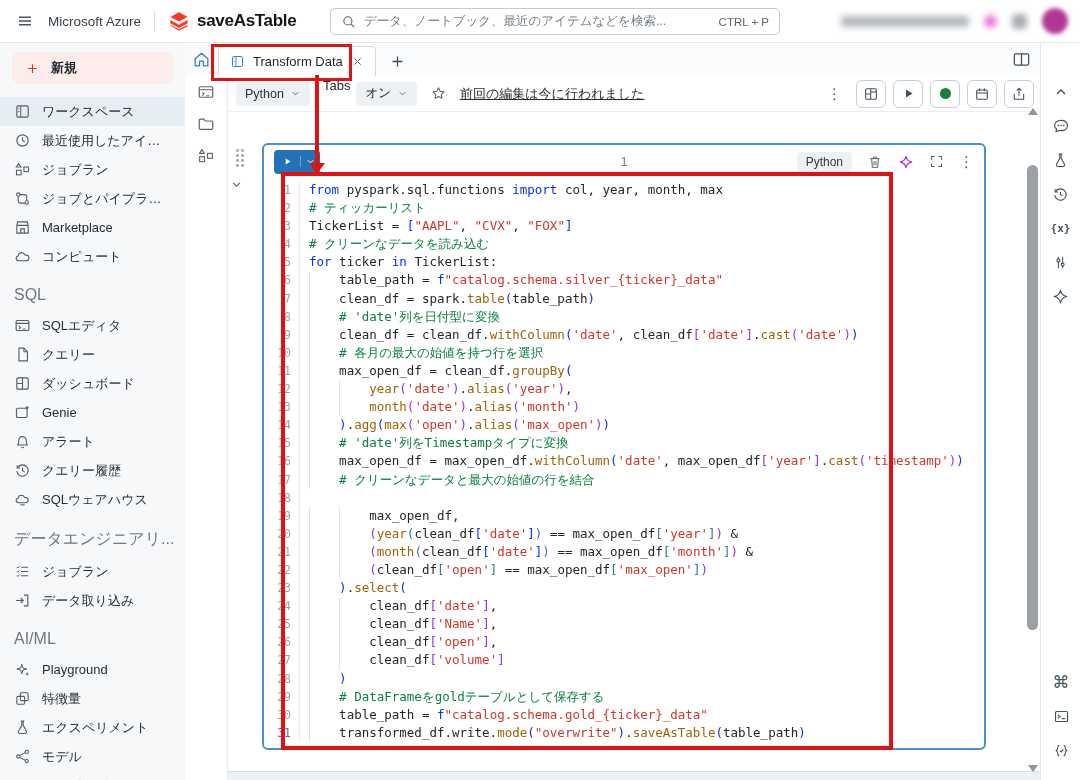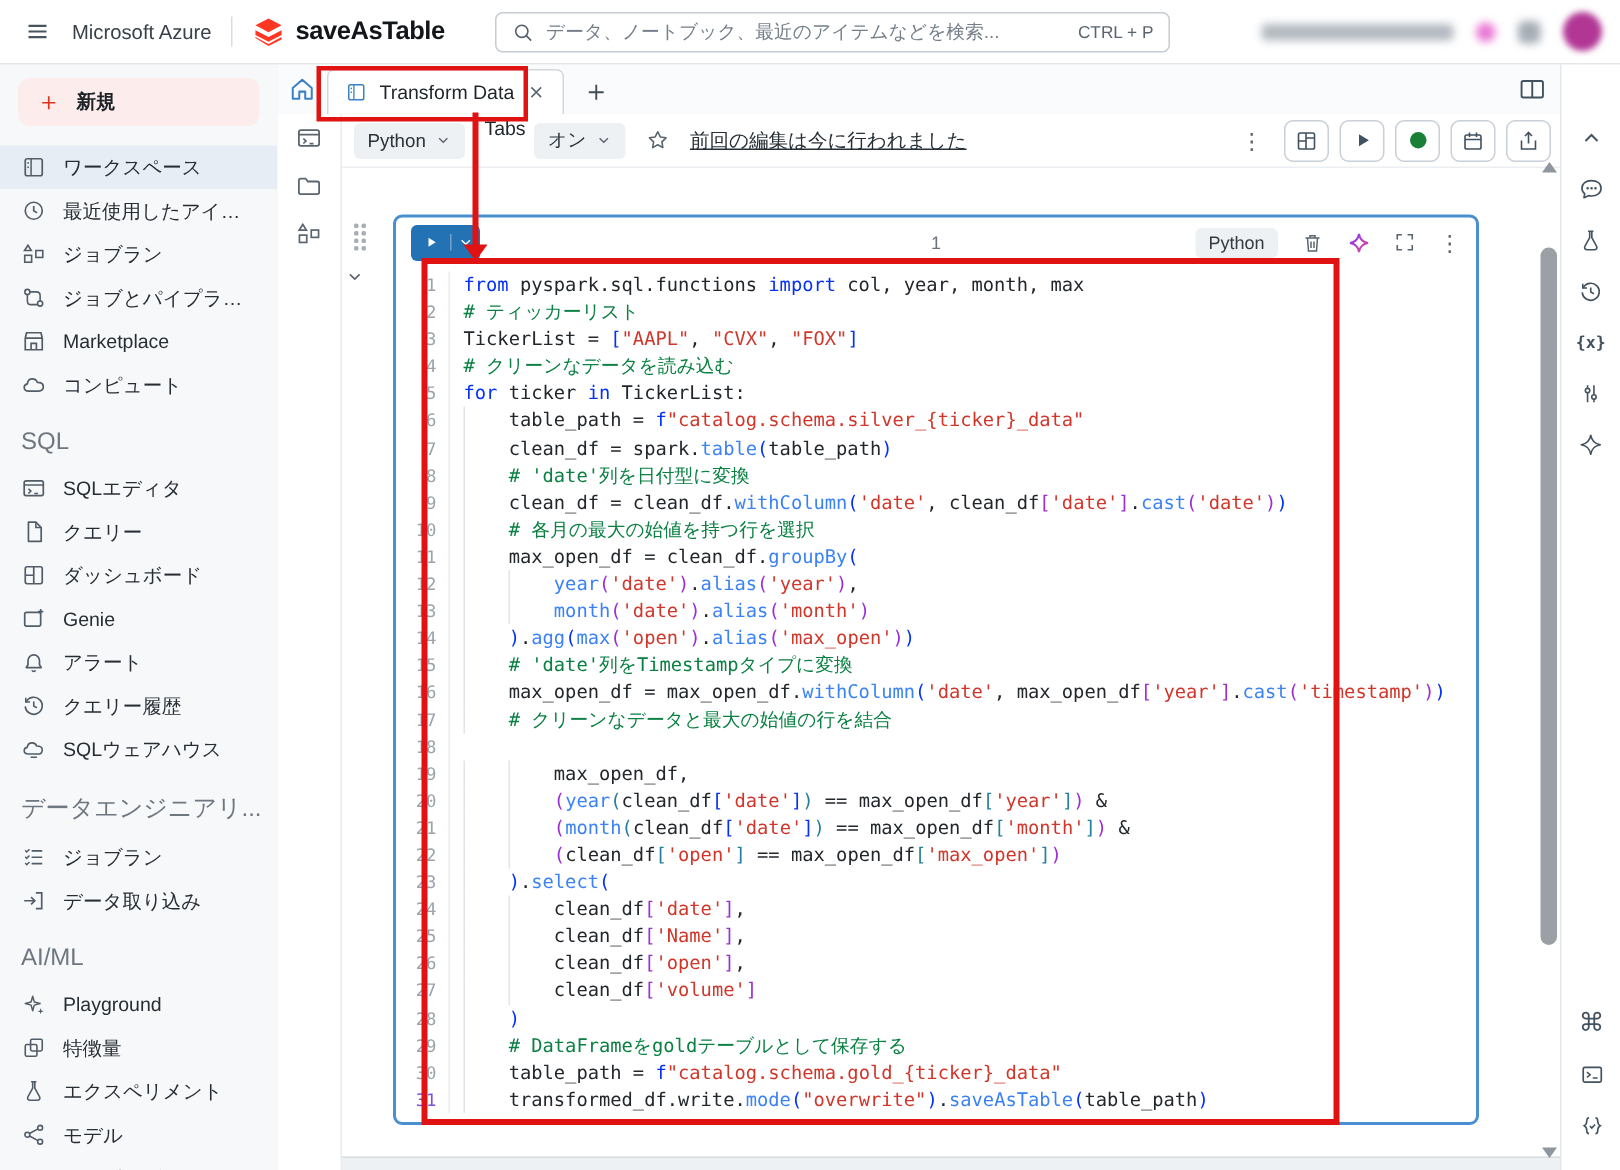--- a/index.html
+++ b/index.html
@@ -82,21 +82,21 @@
   .lang-pill{background:#eef1f3;border-radius:4px;padding:3px 9px;font-size:12px;color:#333b42}
   .chicon{color:#5a646e;cursor:pointer}
   .cell-kebab{font-size:15px;color:#5a646e;cursor:pointer;font-family:"DejaVu Sans",sans-serif}
   .cell-body{padding-top:3px}
   .cl{display:flex;height:18.1px;font-family:"DejaVu Sans Mono",monospace;font-size:12.5px;line-height:18.1px}
   .ln{flex:none;width:27px;text-align:right;padding-right:8px;color:#9ba3ac;font-size:11.5px;
       border-right:1px solid #e8ebee}
   .ln.act{color:#7a52d9}
   .ct{padding-left:9px;white-space:pre}
   .ind{display:inline-block;width:30.12px;border-left:1px solid #e0e4e8;box-sizing:border-box;height:18.1px;vertical-align:top}
-  .tk-p{color:#22272c}.tk-k{color:#0431fa}.tk-s{color:#d0362a}.tk-c{color:#0a8043}.tk-f{color:#3b82f6}
+  .tk-p{color:#22272c}.tk-k{color:#0431fa}.tk-s{color:#d0362a}.tk-c{color:#0a8043}.tk-f{color:#a16207}
   .canvas-divider{position:absolute;left:0;right:0;top:659px;height:9px;background:#eef1f4;border-top:1px solid #d9dde2}
 
   
   .vscroll{position:absolute;right:1px;top:0;width:12px;height:668px}
   .scroll-up{position:absolute;top:-4px;left:1px;width:0;height:0;border-left:5px solid transparent;
              border-right:5px solid transparent;border-bottom:7px solid #8f969d}
   .scroll-thumb{position:absolute;top:53px;left:0;width:11px;height:465px;background:#9aa0a6;border-radius:6px;cursor:grab}
   .scroll-down{position:absolute;bottom:8px;left:1px;width:0;height:0;border-left:5px solid transparent;
                border-right:5px solid transparent;border-top:7px solid #8f969d}
 

